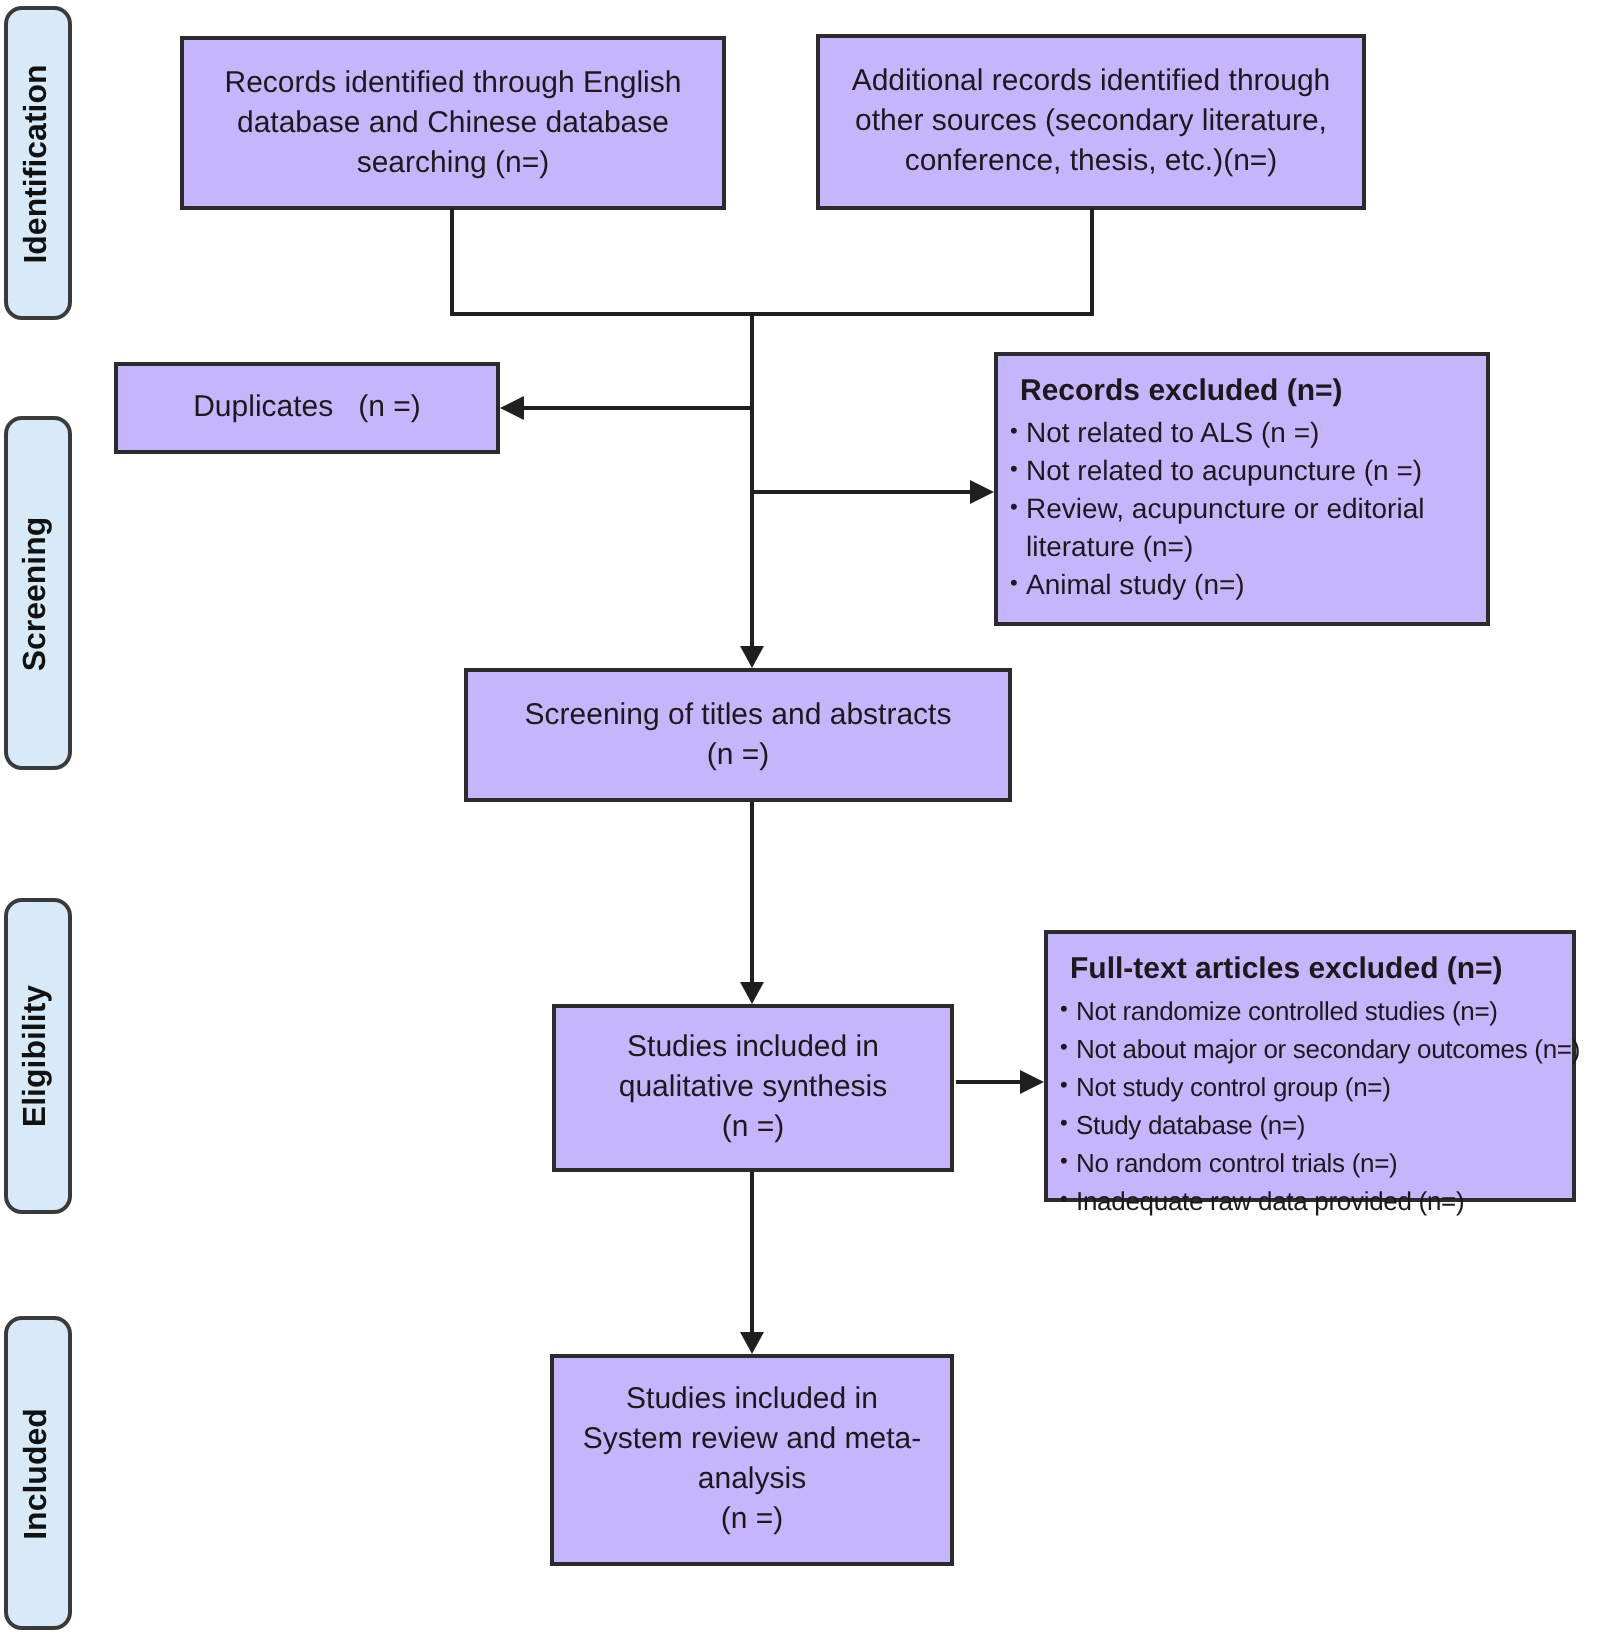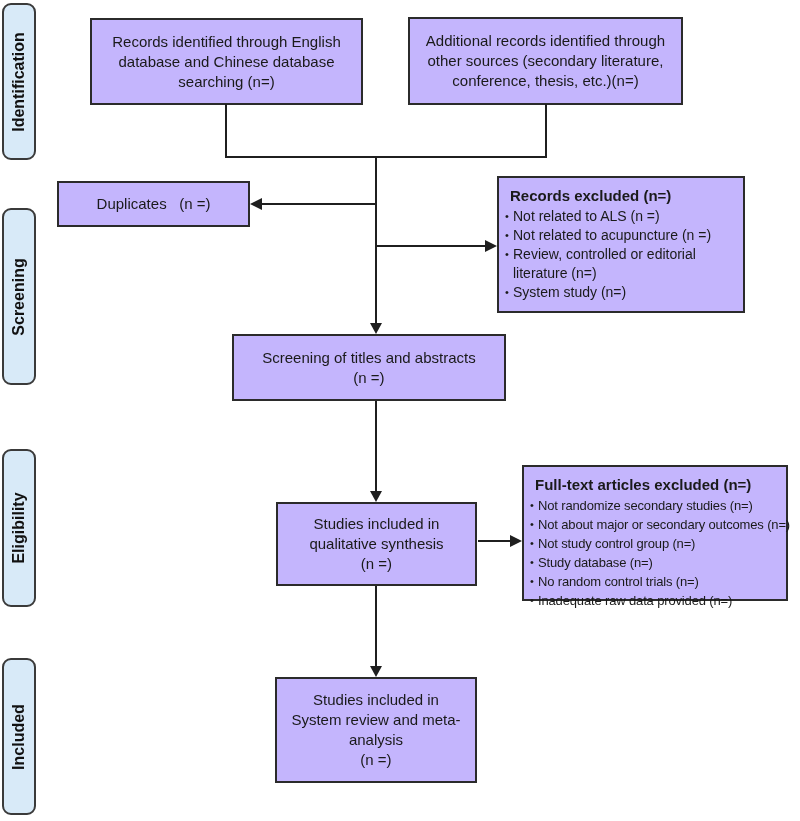--- a/index.html
+++ b/index.html
@@ -108,46 +108,46 @@
         <div class="bullet-item">
           <span class="bullet-dot">•</span>
           <span class="bullet-text">Not related to ALS (n =)</span>
         </div>
         <div class="bullet-item">
           <span class="bullet-dot">•</span>
           <span class="bullet-text">Not related to acupuncture (n =)</span>
         </div>
         <div class="bullet-item">
           <span class="bullet-dot">•</span>
-          <span class="bullet-text">Review, controlled or editorial literature (n=)</span>
+          <span class="bullet-text">Review, acupuncture or editorial literature (n=)</span>
         </div>
         <div class="bullet-item">
           <span class="bullet-dot">•</span>
-          <span class="bullet-text">System study (n=)</span>
+          <span class="bullet-text">Animal study (n=)</span>
         </div>
       </div>
   </div>
 
   <div class="flowbox centerbox box-screening">
     <div class="boxtext">Screening of titles and abstracts
 (n =)</div>
   </div>
 
   <div class="flowbox centerbox box-qualitative">
     <div class="boxtext">Studies included in
 qualitative synthesis
 (n =)</div>
   </div>
 
   <div class="flowbox exclusion box-fulltext-excluded">
     <div class="excl-title">Full-text articles excluded (n=)</div>
     <div>
         <div class="bullet-item">
           <span class="bullet-dot">•</span>
-          <span class="bullet-text">Not randomize secondary studies (n=)</span>
+          <span class="bullet-text">Not randomize controlled studies (n=)</span>
         </div>
         <div class="bullet-item">
           <span class="bullet-dot">•</span>
           <span class="bullet-text">Not about major or secondary outcomes (n=)</span>
         </div>
         <div class="bullet-item">
           <span class="bullet-dot">•</span>
           <span class="bullet-text">Not study control group (n=)</span>
         </div>
         <div class="bullet-item">

